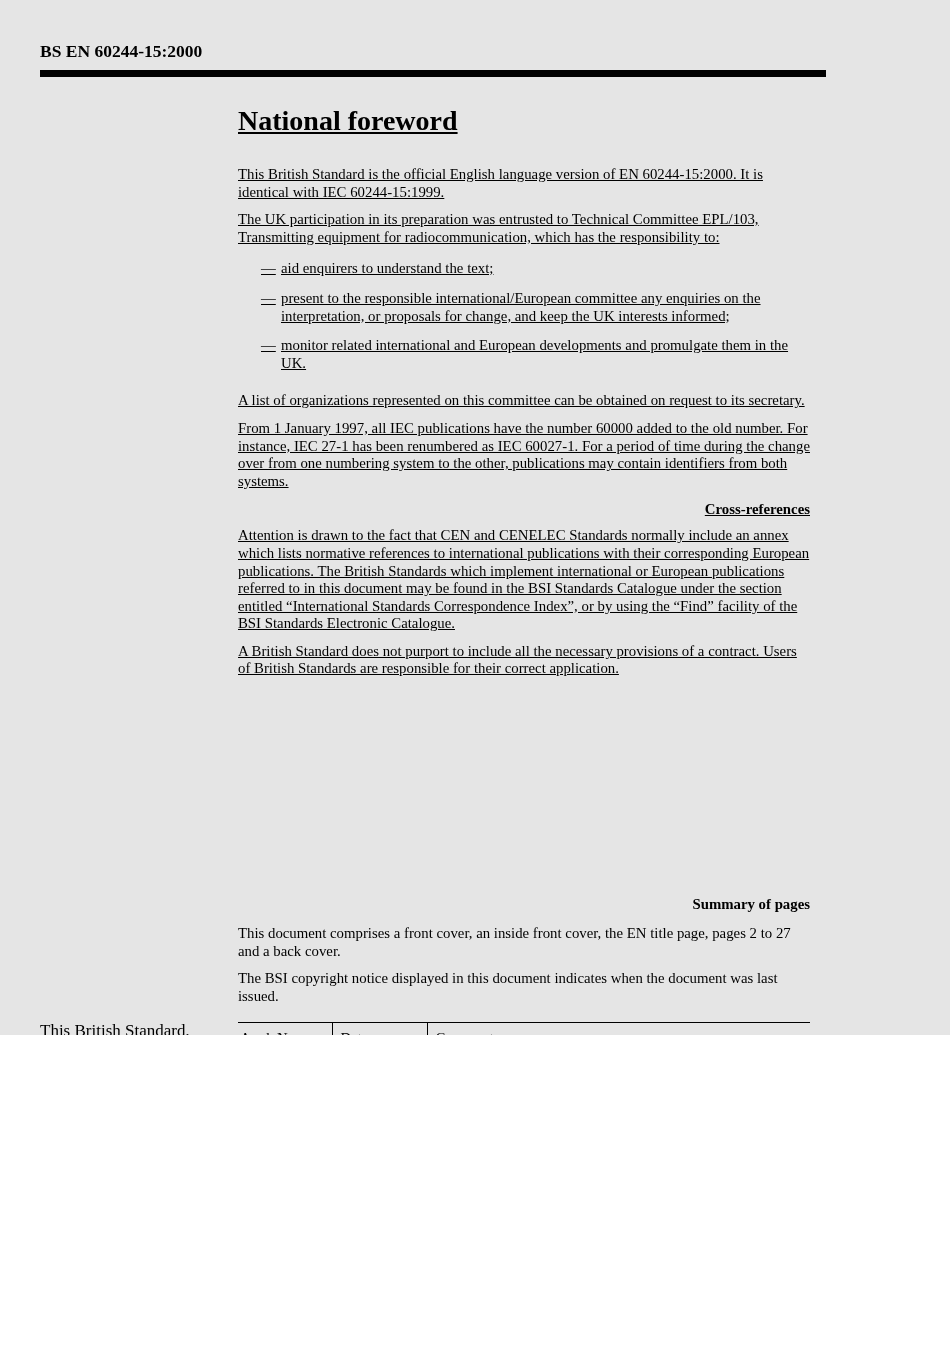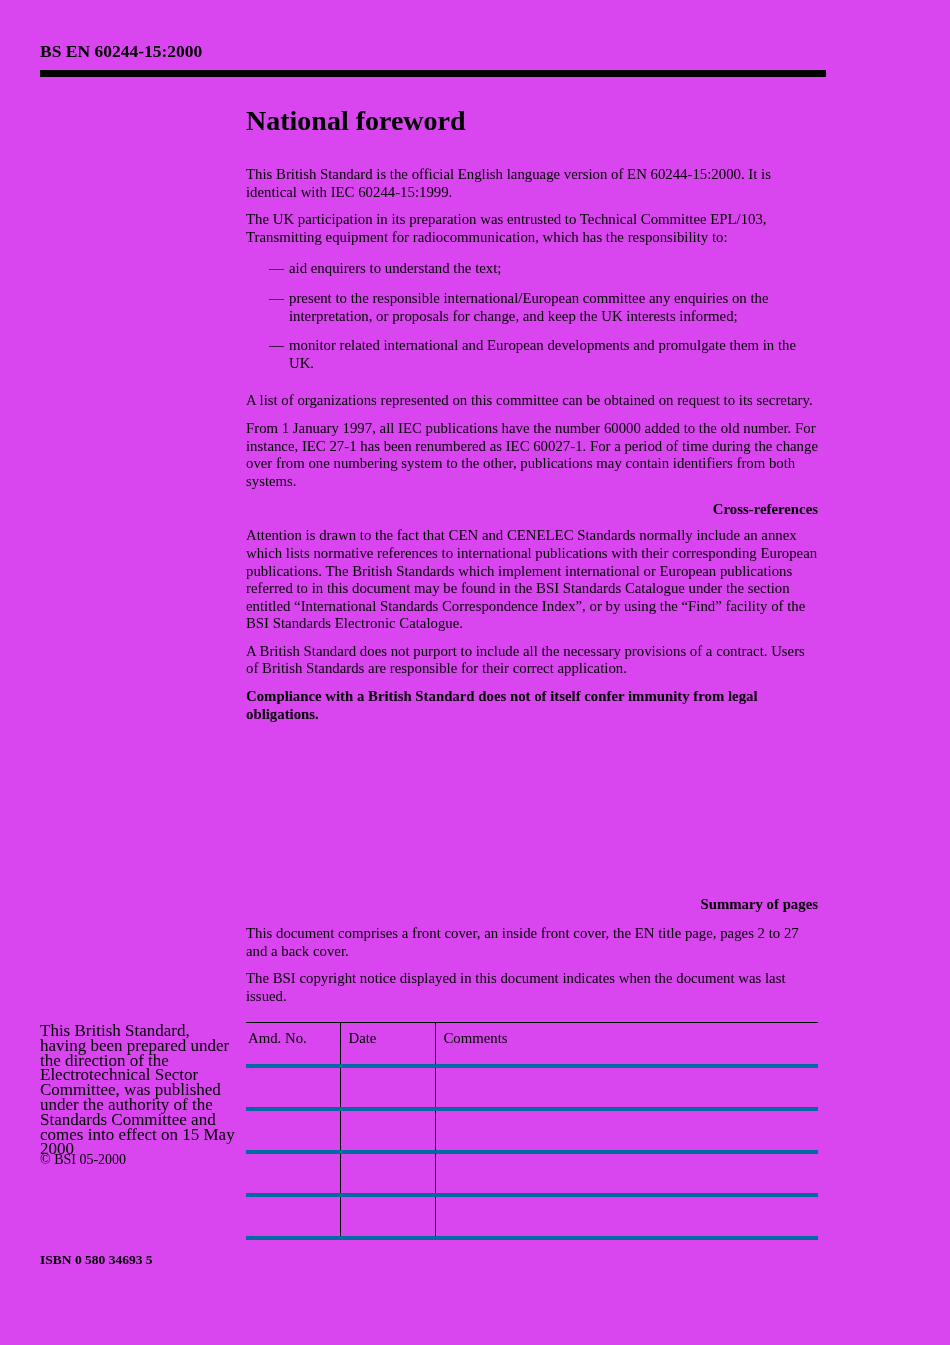--- a/index.html
+++ b/index.html
@@ -3,22 +3,22 @@
 <meta charset="utf-8">
 <style>
   html, body {
     margin: 0;
     padding: 0;
     background: #ffffff;
   }
   .page {
     position: relative;
     width: 950px;
-    height: 1345px;
-    background: #d946ef;
+    height: 1035px;
+    background: #e5e5e5;
     color: #000000;
     font-family: "Liberation Serif", "DejaVu Serif", serif;
     font-size: 14.8px;
     line-height: 17.6px;
     overflow: hidden;
   }
 
   
   .doc-header {
     position: absolute;
@@ -33,23 +33,24 @@
     left: 40px;
     top: 70px;
     width: 786px;
     height: 7px;
     background: #000000;
   }
 
   
   .main {
     position: absolute;
-    left: 246px;
+    left: 238px;
     top: 104px;
     width: 572px;
+    text-decoration: underline;
   }
   .page-title {
     font-size: 28px;
     line-height: 34px;
     font-weight: bold;
     margin: 0 0 28px 0;
   }
   .main p {
     margin: 0 0 10px 0;
   }
@@ -180,21 +181,20 @@
     <p>A list of organizations represented on this committee can be obtained on request to its secretary.</p>
 
     <p>From 1 January 1997, all IEC publications have the number 60000 added to the old number. For instance, IEC 27-1 has been renumbered as IEC 60027-1. For a period of time during the change over from one numbering system to the other, publications may contain identifiers from both systems.</p>
 
     <h3 class="subhead">Cross-references</h3>
 
     <p>Attention is drawn to the fact that CEN and CENELEC Standards normally include an annex which lists normative references to international publications with their corresponding European publications. The British Standards which implement international or European publications referred to in this document may be found in the BSI Standards Catalogue under the section entitled “International Standards Correspondence Index”, or by using the “Find” facility of the BSI Standards Electronic Catalogue.</p>
 
     <p>A British Standard does not purport to include all the necessary provisions of a contract. Users of British Standards are responsible for their correct application.</p>
 
-    <p class="bold-para">Compliance with a British Standard does not of itself confer immunity from legal obligations.</p>
 
     <div class="summary-block">
       <h3 class="subhead">Summary of pages</h3>
       <p>This document comprises a front cover, an inside front cover, the EN title page, pages 2 to 27 and a back cover.</p>
       <p>The BSI copyright notice displayed in this document indicates when the document was last issued.</p>
     </div>
 
     <div class="amendments-block">
       <table class="amend-table">
         <colgroup>

